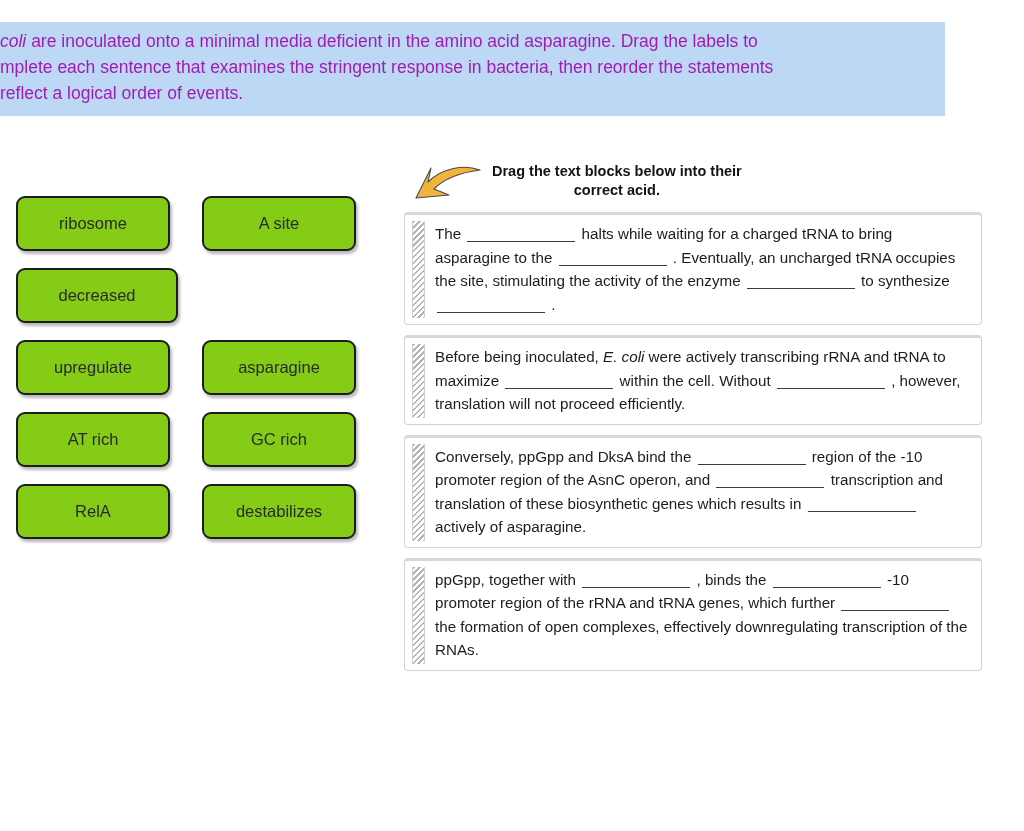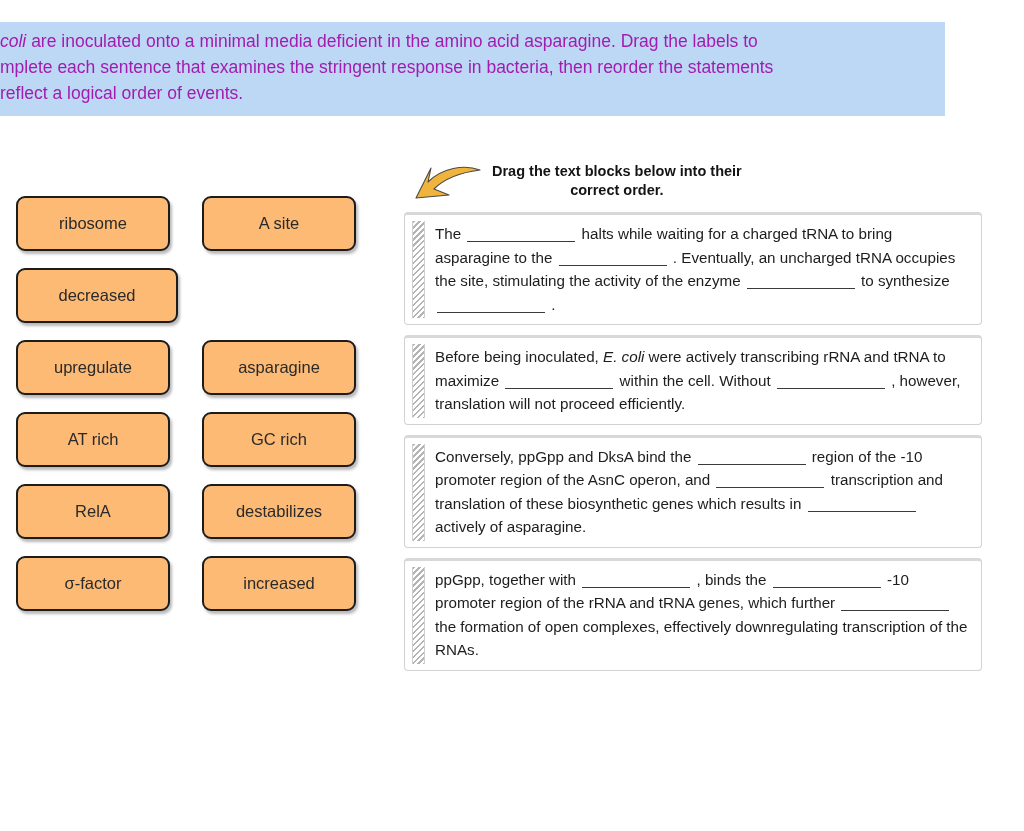--- a/index.html
+++ b/index.html
@@ -42,21 +42,21 @@
     width: 340px;
   }
   .tile-row {
     display: flex;
     gap: 32px;
     margin-bottom: 17px;
   }
   .label-tile {
     width: 162px;
     height: 55px;
-    background: #fdba74;
+    background: #84cc16;
     border: 2px solid #1c1c1c;
     border-radius: 9px;
     box-shadow: 2px 3px 3px rgba(0,0,0,0.28);
     display: flex;
     align-items: center;
     justify-content: center;
     box-sizing: border-box;
     font-size: 16.5px;
     color: #2a2a2a;
     cursor: move;
@@ -158,35 +158,31 @@
       <div class="label-tile">asparagine</div>
     </div>
     <div class="tile-row">
       <div class="label-tile">AT rich</div>
       <div class="label-tile">GC rich</div>
     </div>
     <div class="tile-row">
       <div class="label-tile">RelA</div>
       <div class="label-tile">destabilizes</div>
     </div>
-    <div class="tile-row">
-      <div class="label-tile">σ-factor</div>
-      <div class="label-tile">increased</div>
-    </div>
   </div>
 
 <div id="order-panel">
 
   <div id="order-header">
     <svg class="arrow" viewBox="0 0 70 46">
       <path d="M68 12 C52 6, 30 10, 16 24 L19 10 L4 40 L37 37 L22 31 C34 19, 52 14, 68 12 Z" fill="#f0b43c" stroke="#4a4a4a" stroke-width="1.1" stroke-linejoin="round"></path>
     </svg>
     <div class="hdr-text">
       <div>Drag the text blocks below into their</div>
-      <div>correct order.</div>
+      <div>correct acid.</div>
     </div>
   </div>
 
   <div id="blocks-container">
       <div class="text-block">
         <div class="grip"></div>
         <div class="block-text"><span>The </span><span class="blank"></span><span> halts while waiting for a charged tRNA to bring asparagine to the </span><span class="blank"></span><span> . Eventually, an uncharged tRNA occupies the site, stimulating the activity of the enzyme </span><span class="blank"></span><span> to synthesize </span><span class="blank"></span><span> .</span></div>
       </div>
       <div class="text-block">
         <div class="grip"></div>

